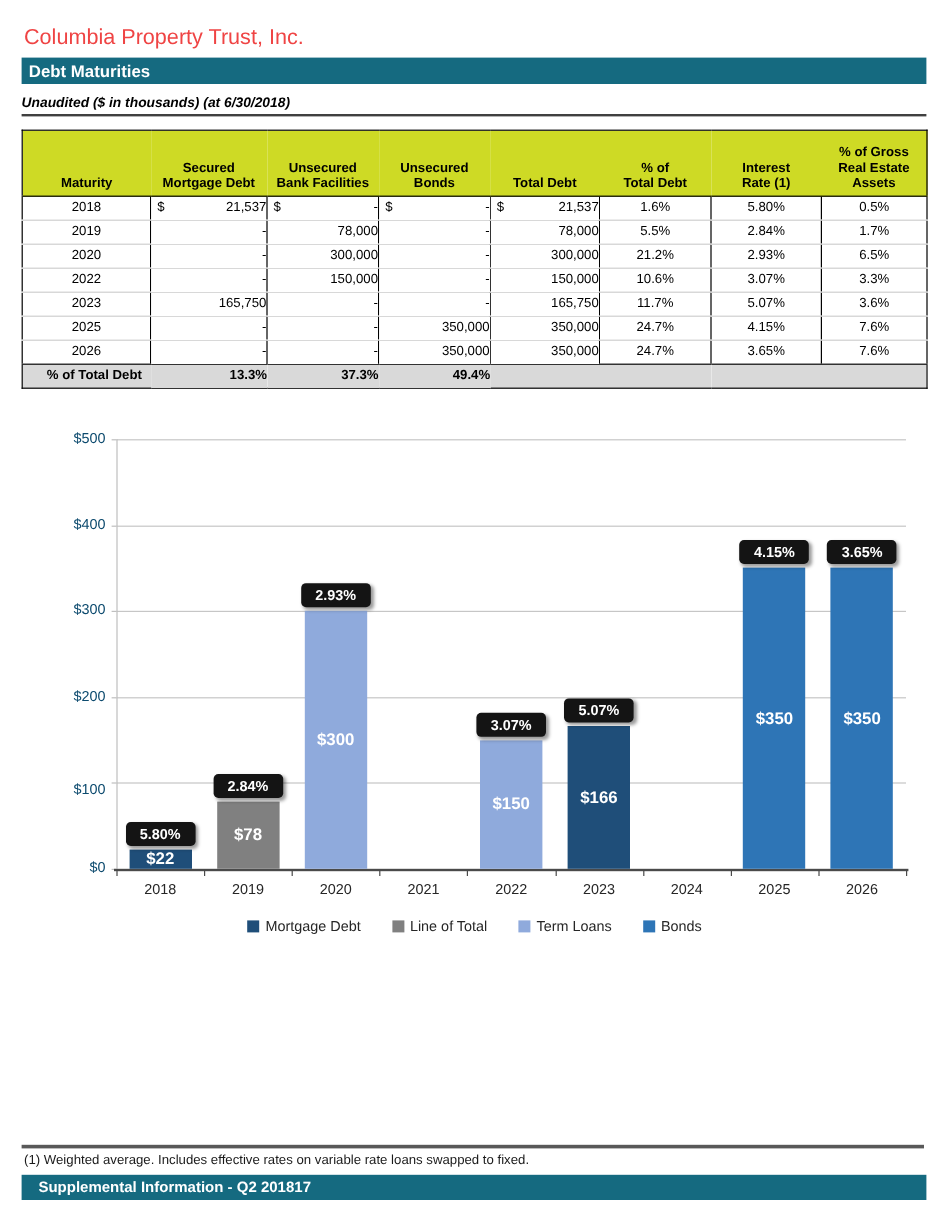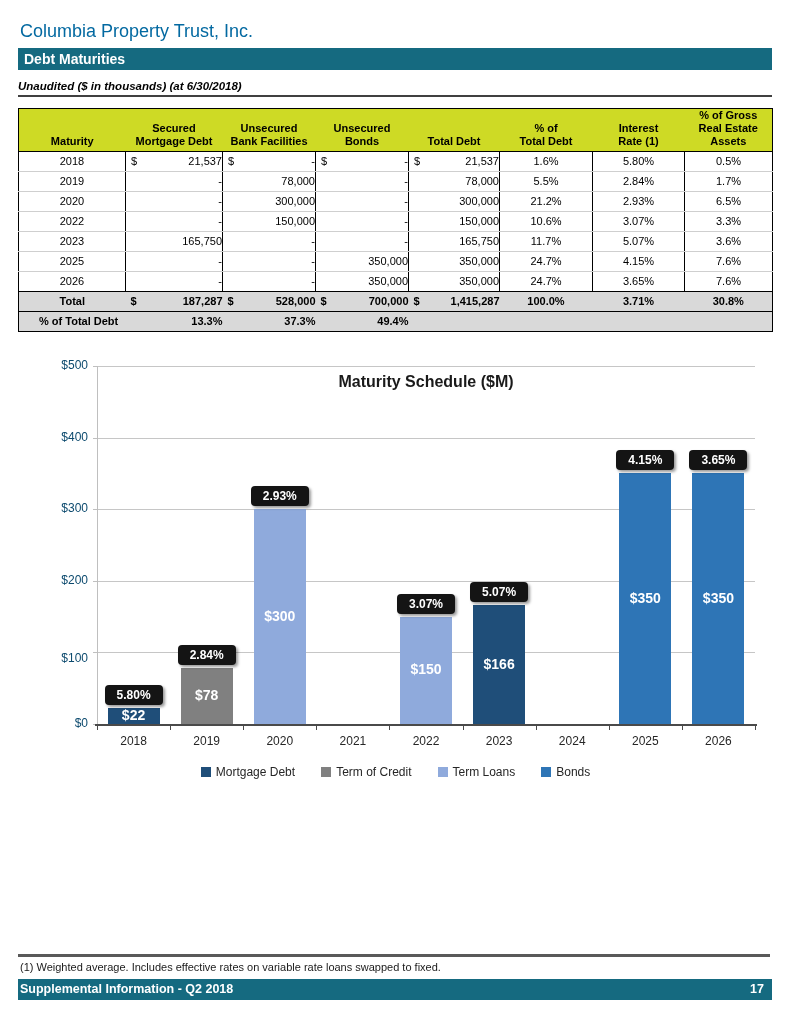--- a/index.html
+++ b/index.html
@@ -1,33 +1,33 @@
 <!DOCTYPE html>
 <html><head>
 <meta charset="utf-8">
 <style>
   html,body{margin:0;padding:0;background:#ffffff;}
   .page{position:relative;width:791px;height:1024px;background:#fff;
         font-family:"Liberation Sans", sans-serif;color:#000;overflow:hidden;}
 
   
-  .company{position:absolute;left:20px;top:21px;font-size:18px;color:#0369a1;}
+  .company{position:absolute;left:20px;top:21px;font-size:18px;color:#ef4444;}
   .section-bar{position:absolute;left:18px;top:48px;width:754px;height:22px;
                background:#156A80;color:#fff;font-size:14px;font-weight:bold;
                line-height:22px;padding-left:6px;box-sizing:border-box;}
   .subtitle{position:absolute;left:18px;top:80px;width:754px;
             font-size:11.5px;font-style:italic;font-weight:bold;
             padding-bottom:3px;border-bottom:2px solid #404040;}
 
   
   table.debt{position:absolute;left:18px;top:108px;width:754px;
              border-collapse:collapse;table-layout:fixed;font-size:11px;
              border:1.5px solid #000;}
   table.debt thead th{background:#CEDA25;font-weight:bold;vertical-align:bottom;
-             text-align:center;height:36px;padding:0 2px 3px 2px;
+             text-align:center;height:36px;padding:12px 2px 3px 2px;
              border-bottom:1.5px solid #000;line-height:13px;}
   table.debt td{height:19px;line-height:19px;padding:0;overflow:hidden;white-space:nowrap;}
   tr.data td{border-bottom:1px solid #cfcfcf;background:#fff;}
   tr.data td + td{border-left:1px solid #000;}
   tr.data.last td{border-bottom:1.5px solid #000;}
   td.c-center{text-align:center;}
   td.c-money{position:relative;text-align:right;padding-right:8px;}
   td.c-money .ds{position:absolute;left:5px;}
   tr.total td{background:#D9D9D9;font-weight:bold;border-bottom:1px solid #000;}
   tr.pctrow td{background:#D9D9D9;font-weight:bold;}
@@ -53,22 +53,22 @@
   #legend{position:absolute;left:0;top:410px;width:791px;display:flex;
           justify-content:center;gap:26px;font-size:12px;color:#262626;}
   .legend-item{display:flex;align-items:center;gap:5px;}
   .legend-swatch{width:10px;height:10px;display:inline-block;}
 
   
   .footrule{position:absolute;left:18px;top:954px;width:752px;height:3px;background:#595959;}
   .footnote{position:absolute;left:20px;top:961px;font-size:11px;color:#1a1a1a;}
   .footer-bar{position:absolute;left:18px;top:979px;width:754px;height:21px;
               background:#156A80;color:#fff;font-weight:bold;font-size:12.5px;
-              line-height:21px;box-sizing:border-box;padding:0 8px 0 2px;
-              display:flex;justify-content:space-between;}
+              line-height:21px;box-sizing:border-box;padding:0 8px 0 14px;
+              display:flex;}
 </style>
 </head>
 <body>
 
 <div class="page">
 
   <div class="company">Columbia Property Trust, Inc.</div>
   <div class="section-bar">
     <span>Debt Maturities</span>
   </div>
@@ -185,45 +185,34 @@
         <tr class="data last">
           <td class="c-center">2026</td>
           <td class="c-money"><span class="val">-</span></td>
           <td class="c-money"><span class="val">-</span></td>
           <td class="c-money"><span class="val">350,000</span></td>
           <td class="c-money"><span class="val">350,000</span></td>
           <td class="c-center">24.7%</td>
           <td class="c-center">3.65%</td>
           <td class="c-center">7.6%</td>
         </tr>
-        <tr class="total">
-          <td class="c-center">Total</td>
-          <td class="c-money"><span class="ds">$</span><span class="val">187,287</span></td>
-          <td class="c-money"><span class="ds">$</span><span class="val">528,000</span></td>
-          <td class="c-money"><span class="ds">$</span><span class="val">700,000</span></td>
-          <td class="c-money"><span class="ds">$</span><span class="val">1,415,287</span></td>
-          <td class="c-center">100.0%</td>
-          <td class="c-center">3.71%</td>
-          <td class="c-center">30.8%</td>
-        </tr>
         <tr class="pctrow">
           <td class="lbl">% of Total Debt</td>
           <td class="c-money"><span class="val">13.3%</span></td>
           <td class="c-money"><span class="val">37.3%</span></td>
           <td class="c-money"><span class="val">49.4%</span></td>
           <td></td>
           <td></td>
           <td></td>
           <td></td>
         </tr>
       </tbody>
   </table>
 
   <div id="chart">
-    <div class="title">Maturity Schedule ($M)</div>
     <div id="plot">
         <div class="ytick" style="left: 93px; top: 369px;"></div>
         <div class="ylab" style="left: 38px; top: 361px;">$0</div>
         <div class="gridline" style="left: 97px; top: 297.4px; width: 658px;"></div>
         <div class="ytick" style="left: 93px; top: 297.4px;"></div>
         <div class="ylab" style="left: 38px; top: 296px;">$100</div>
         <div class="gridline" style="left: 97px; top: 225.8px; width: 658px;"></div>
         <div class="ytick" style="left: 93px; top: 225.8px;"></div>
         <div class="ylab" style="left: 38px; top: 217.8px;">$200</div>
         <div class="gridline" style="left: 97px; top: 154.2px; width: 658px;"></div>
@@ -278,21 +267,21 @@
         <div class="barlab" style="left: 692.444px; top: 234.7px;">$350</div>
         <div class="ratebox" style="left: 689.444px; top: 95.4px;">3.65%</div>
       </div>
     <div id="legend">
         <span class="legend-item">
           <span class="legend-swatch" style="background: rgb(31, 78, 121);"></span>
           <span>Mortgage Debt</span>
         </span>
         <span class="legend-item">
           <span class="legend-swatch" style="background: rgb(128, 128, 128);"></span>
-          <span>Term of Credit</span>
+          <span>Line of Total</span>
         </span>
         <span class="legend-item">
           <span class="legend-swatch" style="background: rgb(143, 170, 220);"></span>
           <span>Term Loans</span>
         </span>
         <span class="legend-item">
           <span class="legend-swatch" style="background: rgb(46, 117, 182);"></span>
           <span>Bonds</span>
         </span>
       </div>

